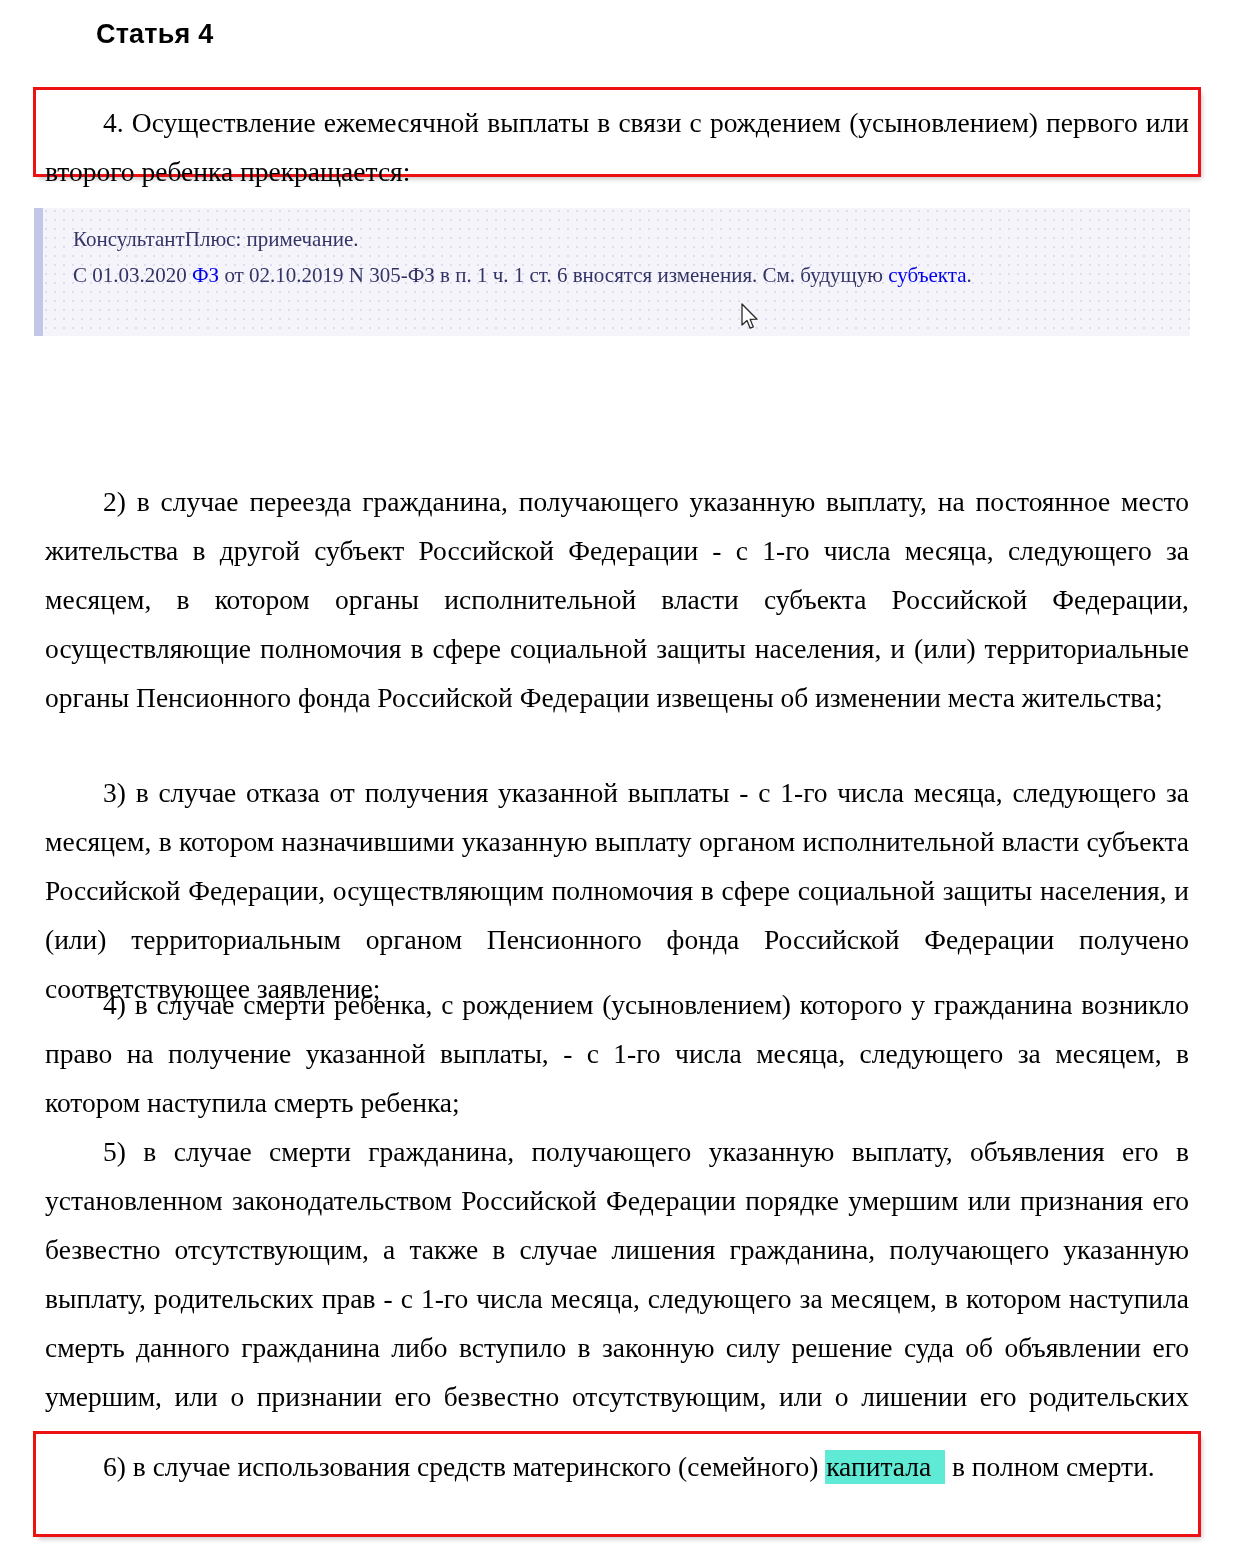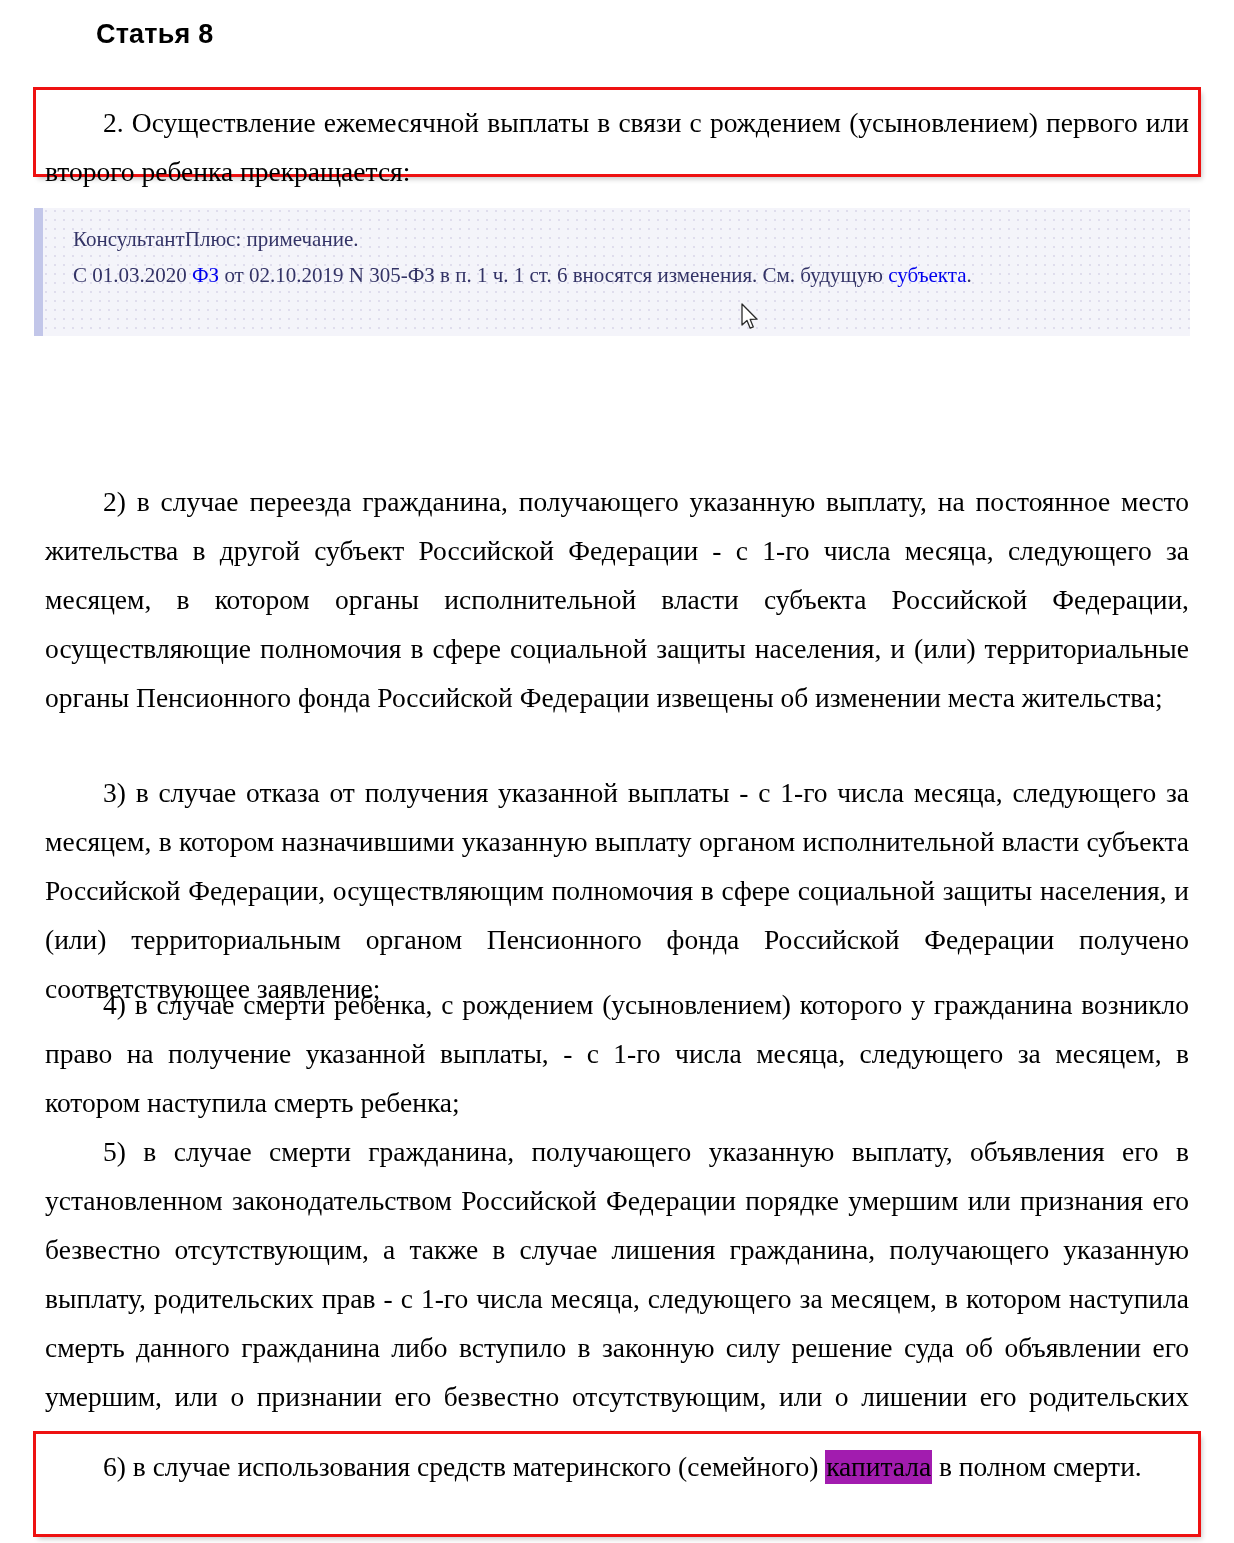--- a/index.html
+++ b/index.html
@@ -114,44 +114,44 @@
 
   
   #para-7 {
     left: 45px;
     top: 1442px;
     width: 1144px;
   }
 
   
   .term-highlight {
-    background: #a21caf;
-    padding: 1px 1px 2px 1px;
+    background: #5eead4;
+    padding: 1px 14px 2px 1px;
   }
 
   
   #mouse-cursor {
     position: absolute;
     left: 741px;
     top: 303px;
     width: 20px;
     height: 30px;
     pointer-events: none;
   }
 </style>
 </head>
 <body>
 
 <div class="page">
 
-  <div class="article-title">Статья 8</div>
+  <div class="article-title">Статья 4</div>
 
   <div class="red-box" id="red-box-top"></div>
 
-  <div class="para" id="para-1"><span class="indent"></span><span>2. Осуществление ежемесячной выплаты в связи с рождением (усыновлением) первого или второго ребенка прекращается:</span></div>
+  <div class="para" id="para-1"><span class="indent"></span><span>4. Осуществление ежемесячной выплаты в связи с рождением (усыновлением) первого или второго ребенка прекращается:</span></div>
 
   <div id="note-block">
     <div class="note-text">
       <span>КонсультантПлюс: примечание.</span><br>
       <span>С 01.03.2020 </span><a class="link" href="#">ФЗ</a><span> от 02.10.2019 N 305-ФЗ в п. 1 ч. 1 ст. 6 вносятся изменения. См. будущую </span><a class="link" href="#">субъекта</a><span>.</span>
     </div>
   </div>
 
 
   <div class="para" id="para-3"><span class="indent"></span><span>2) в случае переезда гражданина, получающего указанную выплату, на постоянное место жительства в другой субъект Российской Федерации - с 1-го числа месяца, следующего за месяцем, в котором органы исполнительной власти субъекта Российской Федерации, осуществляющие полномочия в сфере социальной защиты населения, и (или) территориальные органы Пенсионного фонда Российской Федерации извещены об изменении места жительства;</span></div>

